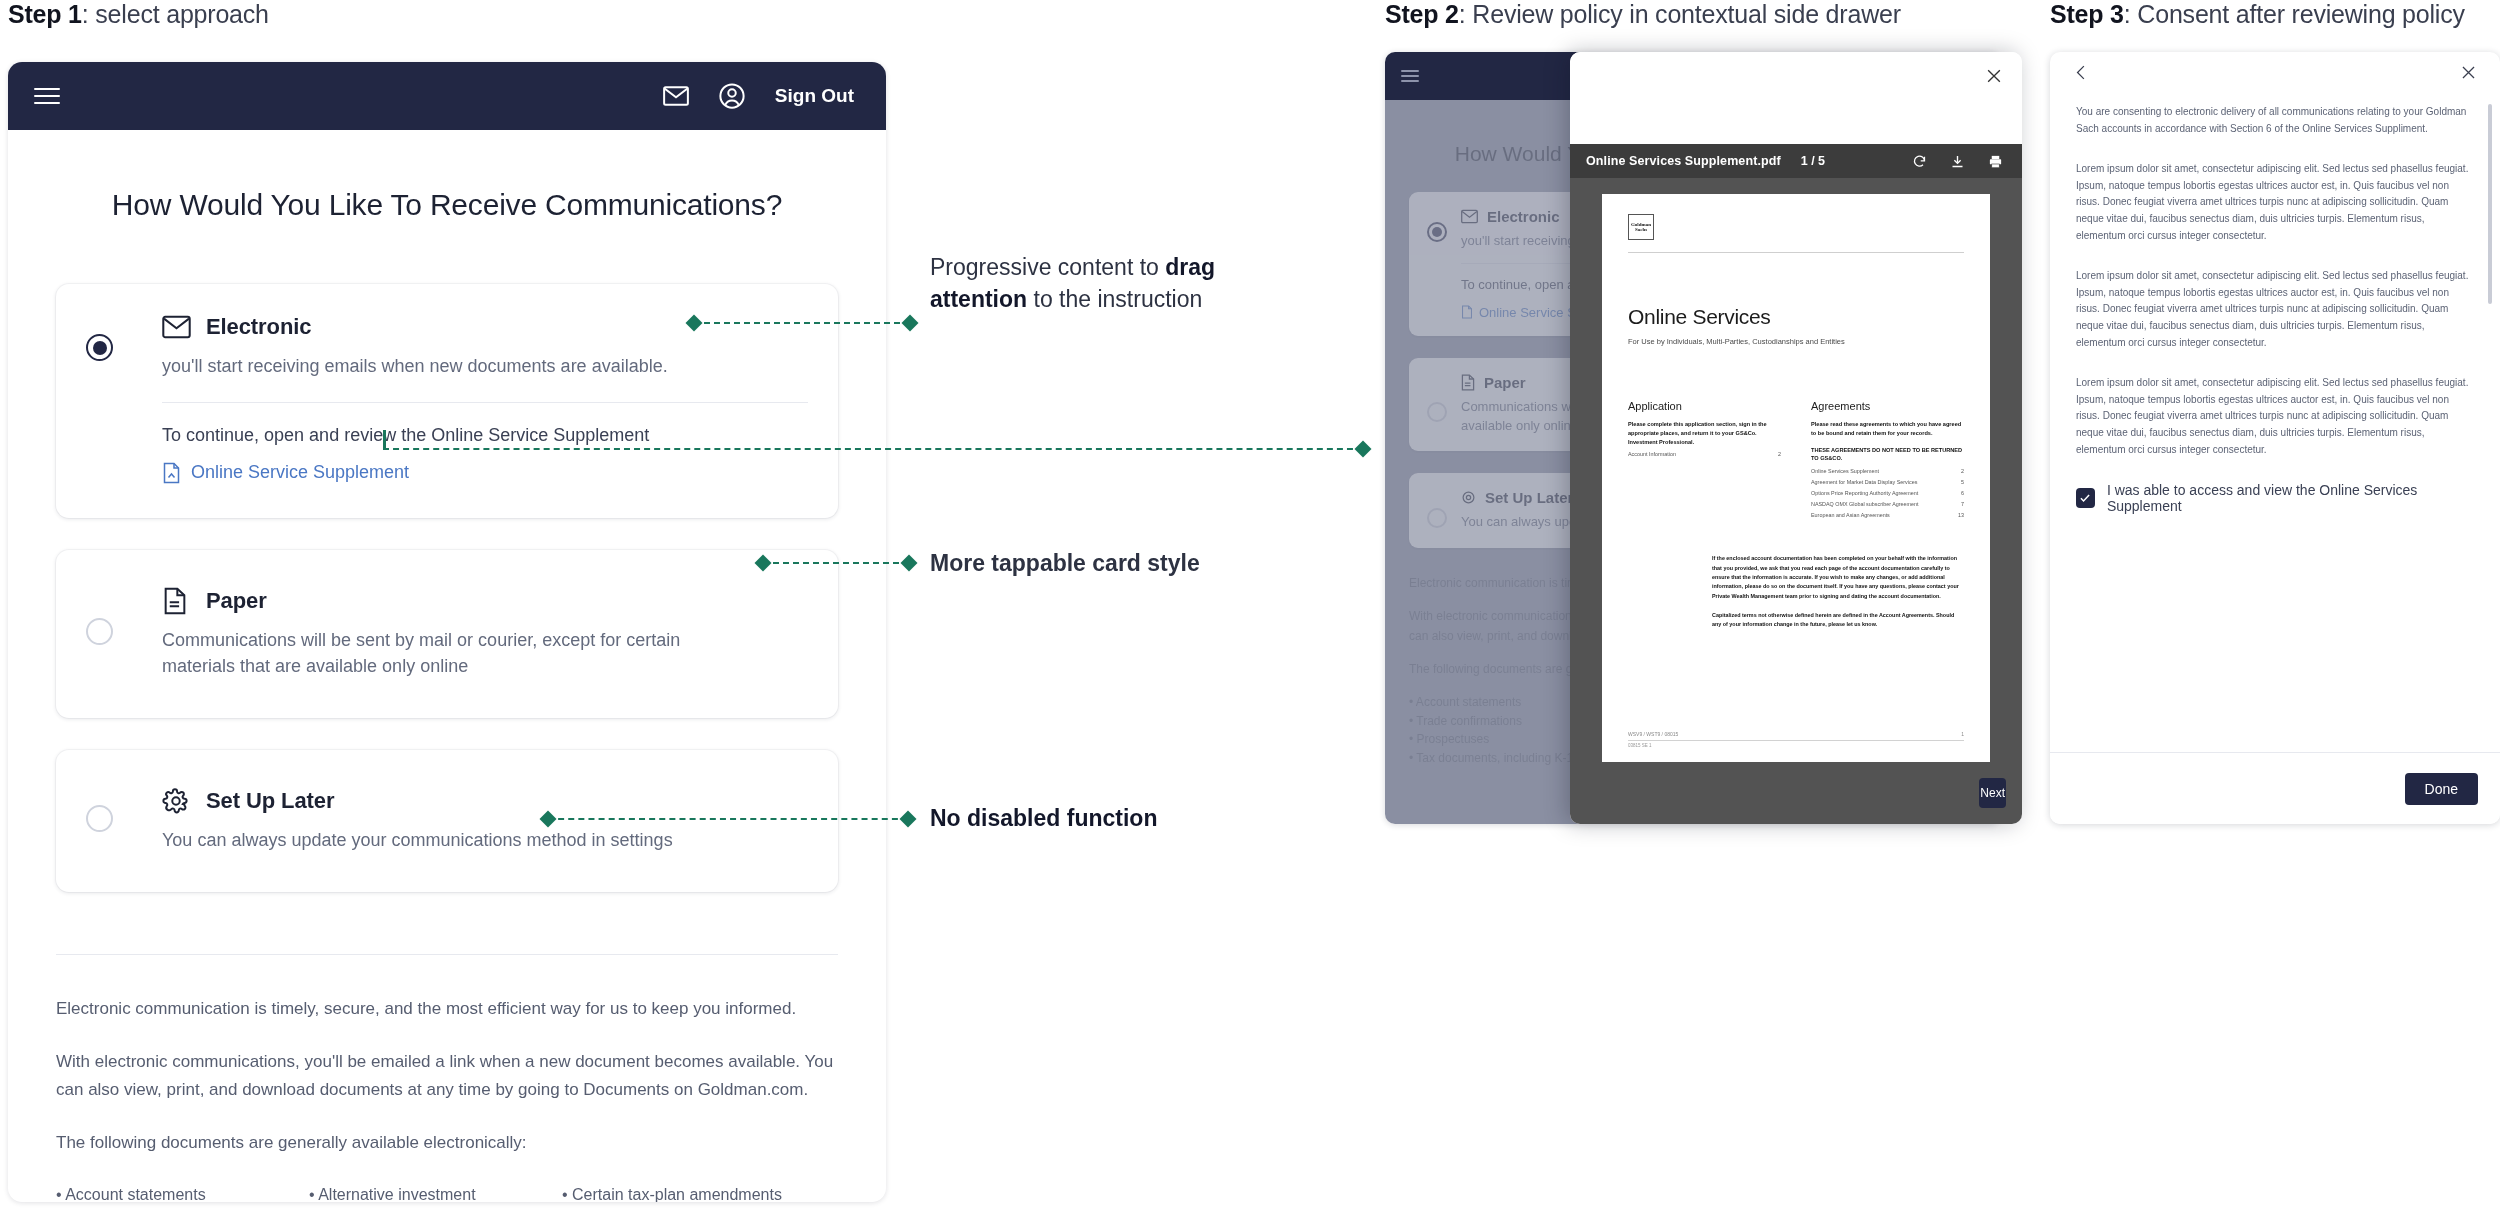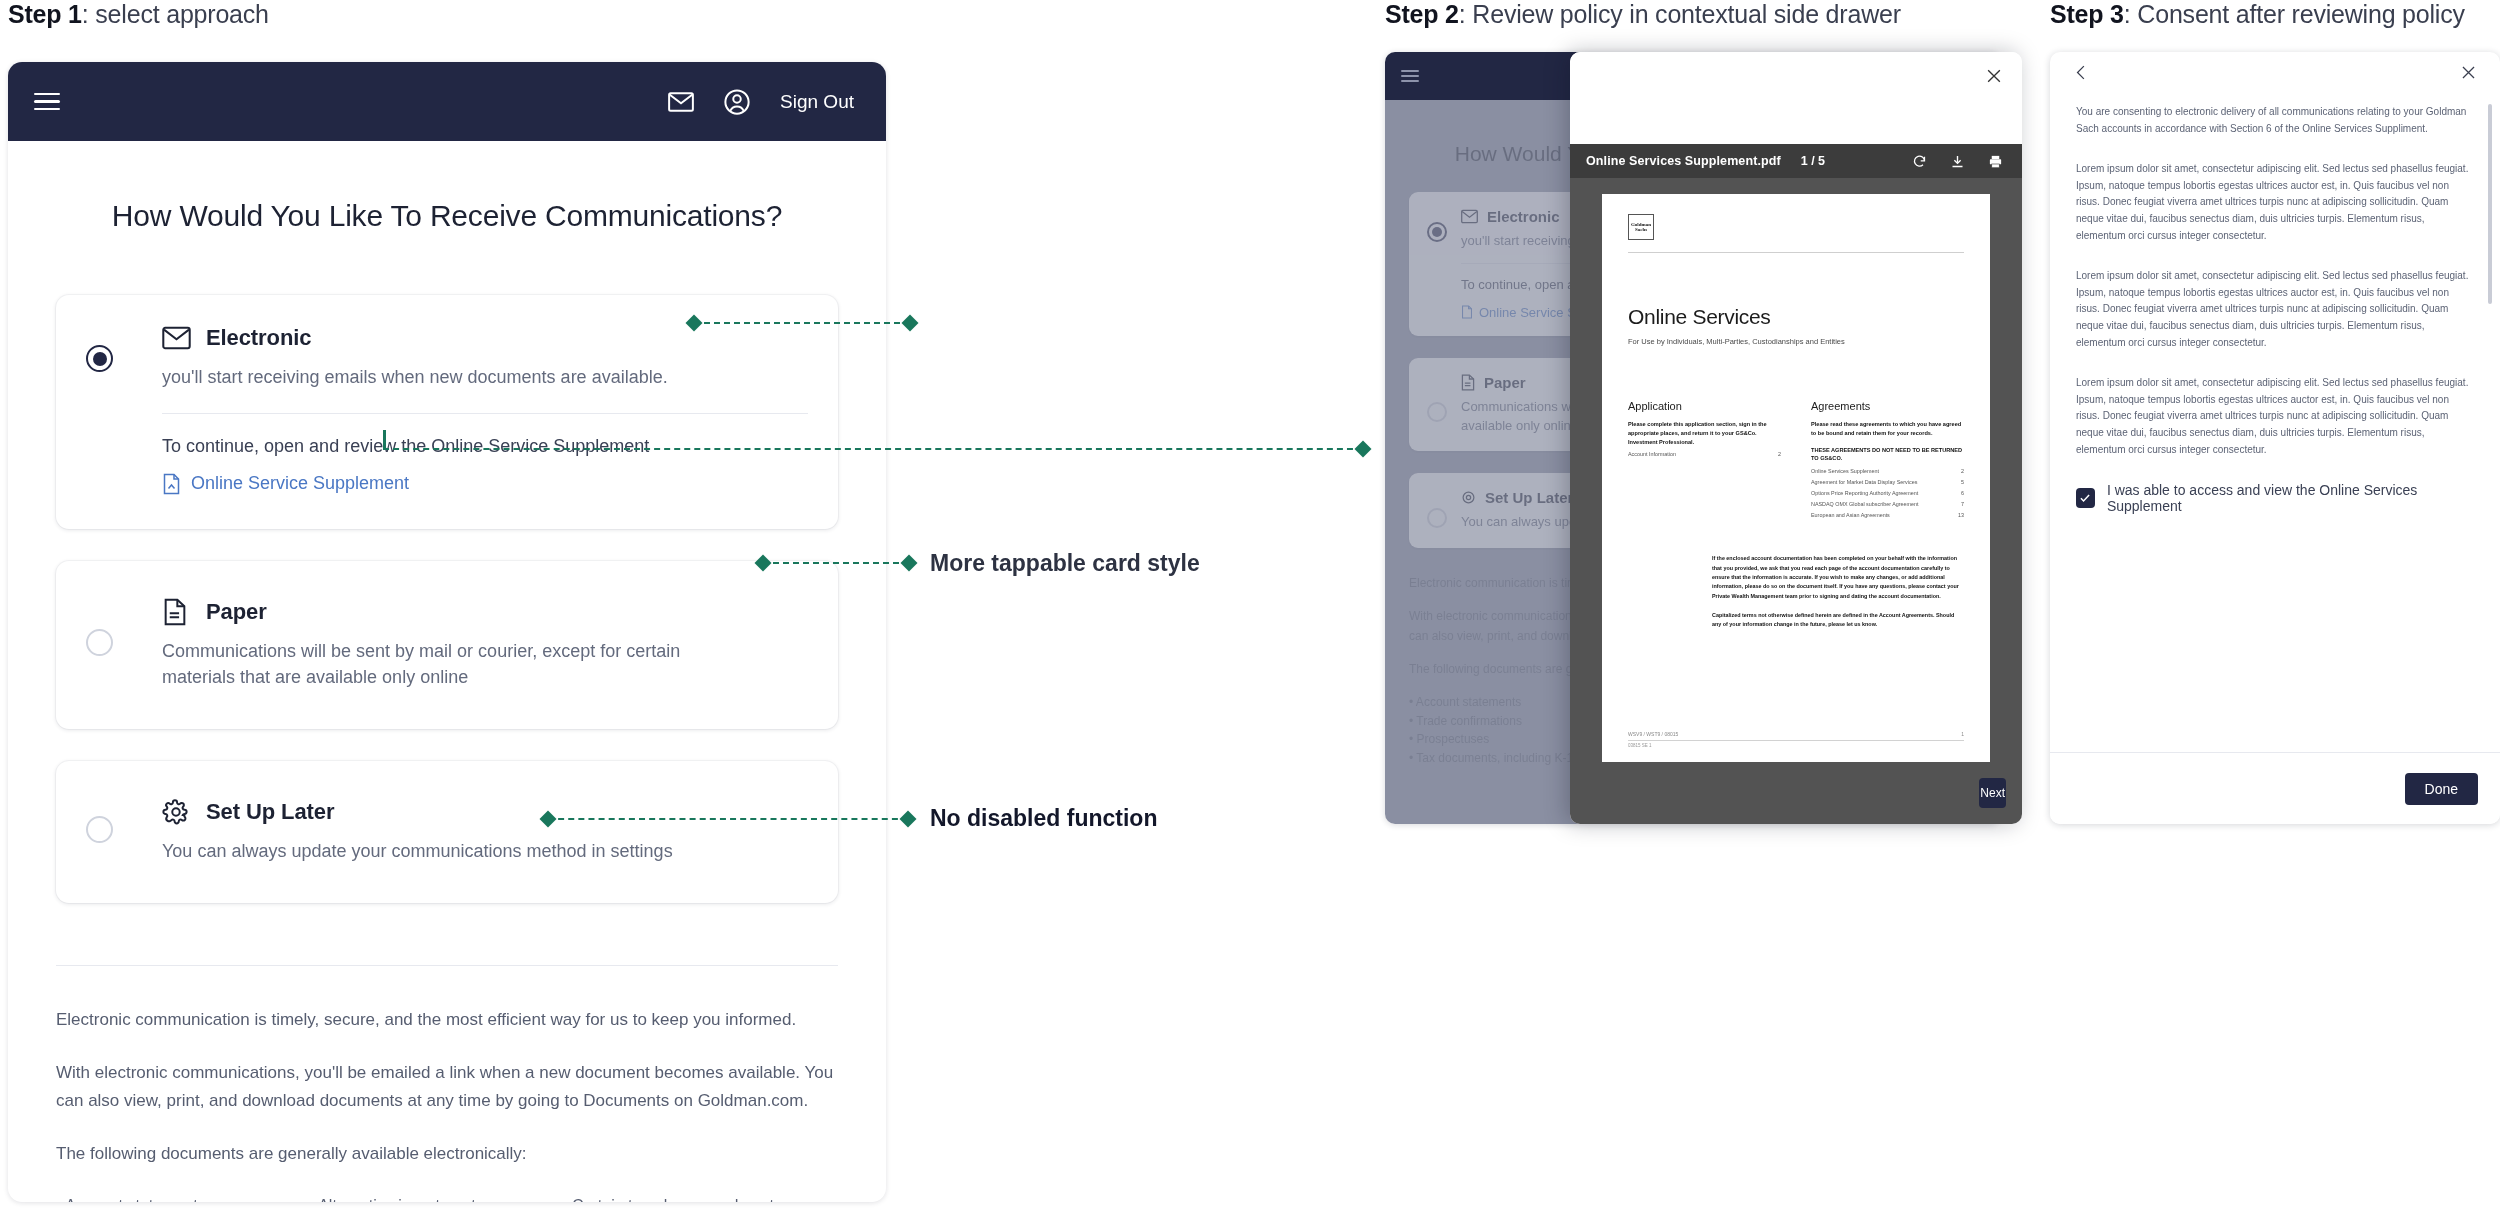--- a/index.html
+++ b/index.html
@@ -24,23 +24,24 @@
   
   #step1-frame {
     position: absolute; left: 8px; top: 62px;
     width: 878px; height: 1140px;
     background: #ffffff;
     border-radius: 14px;
     box-shadow: 0 1px 5px rgba(20,25,45,.13);
     overflow: hidden;
   }
   .appbar {
-    height: 79px; background: #222744;
+    height: 68px; background: #222744;
     display: flex; align-items: center;
     padding: 0 26px;
+    font-weight: bold;
   }
   .appbar .spacer { flex: 1; }
   .appbar-icon { width: 34px; height: 34px; margin-left: 22px; color:#fff; display:flex; align-items:center; justify-content:center;}
   .hamburger { width: 26px; }
   .hamburger span { display:block; height:2.2px; background:#fff; border-radius:2px; margin:5px 0; }
   .signout { color:#fff; font-size:19px; margin-left: 26px; margin-right: 6px; }
 
   .page-title {
     text-align:center; font-size:30px; color:#1d2233;
     margin-top: 58px; letter-spacing: -0.2px;
@@ -324,20 +325,23 @@
         </div>
       </div>
     </div>
   </div>
 
   <div class="conn" style="left:694px; top:322px; width:216px;">
     <div class="dash"></div>
       <div class="dia l"></div>
       <div class="dia r"></div>
   </div>
+  <div class="ann-text" style="left:930px; top:252px; width:320px;">
+    <span>Progressive content to </span><b>drag attention</b><span> to the instruction</span>
+  </div>
 
   <div class="vline" style="left:383px; top:430px; height:18px;"></div>
   <div class="conn" style="left:383px; top:448px; width:980px;">
     <div class="dash"></div>
       <div class="dia r"></div>
   </div>
 
   <div class="conn" style="left:763px; top:562px; width:146px;">
     <div class="dash"></div>
       <div class="dia l"></div>

